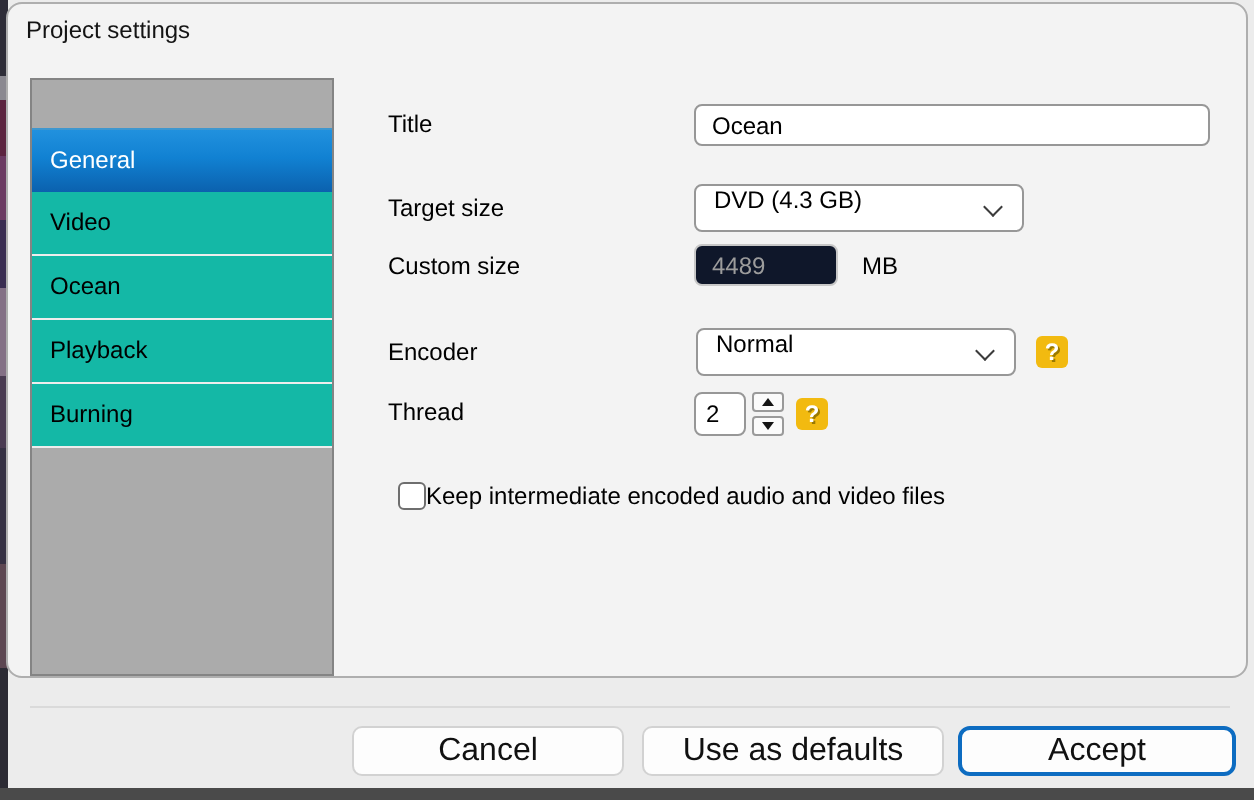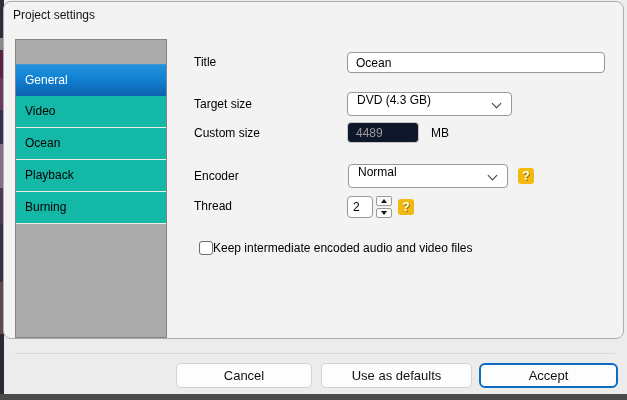--- a/index.html
+++ b/index.html
@@ -89,21 +89,21 @@
   .checkbox {
     position:absolute; left:195px; top:239px; width:14px; height:14px;
     border:1px solid #6e6e6e; border-radius:3px; background:#fff; cursor:default;
   }
   .check-label { left:209px; top:239px; cursor:default; }
 
   .divider { position:absolute; left:11px; top:351px; width:600px; height:1px; background:#dadada; }
 
   .btn {
     position:absolute; top:361px; height:25px; border:1px solid #d2d2d2; background:#fdfdfd;
-    border-radius:5px; font-size:13px; font-family:inherit; color:#111;
+    border-radius:5px; font-size:16px; font-family:inherit; color:#111;
     display:flex; align-items:center; justify-content:center; cursor:default;
   }
   .btn-cancel   { left:172px; width:136px; }
   .btn-defaults { left:317px; width:151px; }
   .btn-accept   { left:475px; width:139px; border:2px solid #0d6cc1; border-radius:6px; }
 </style>
 </head>
 <body>
 
 <div class="screen">

